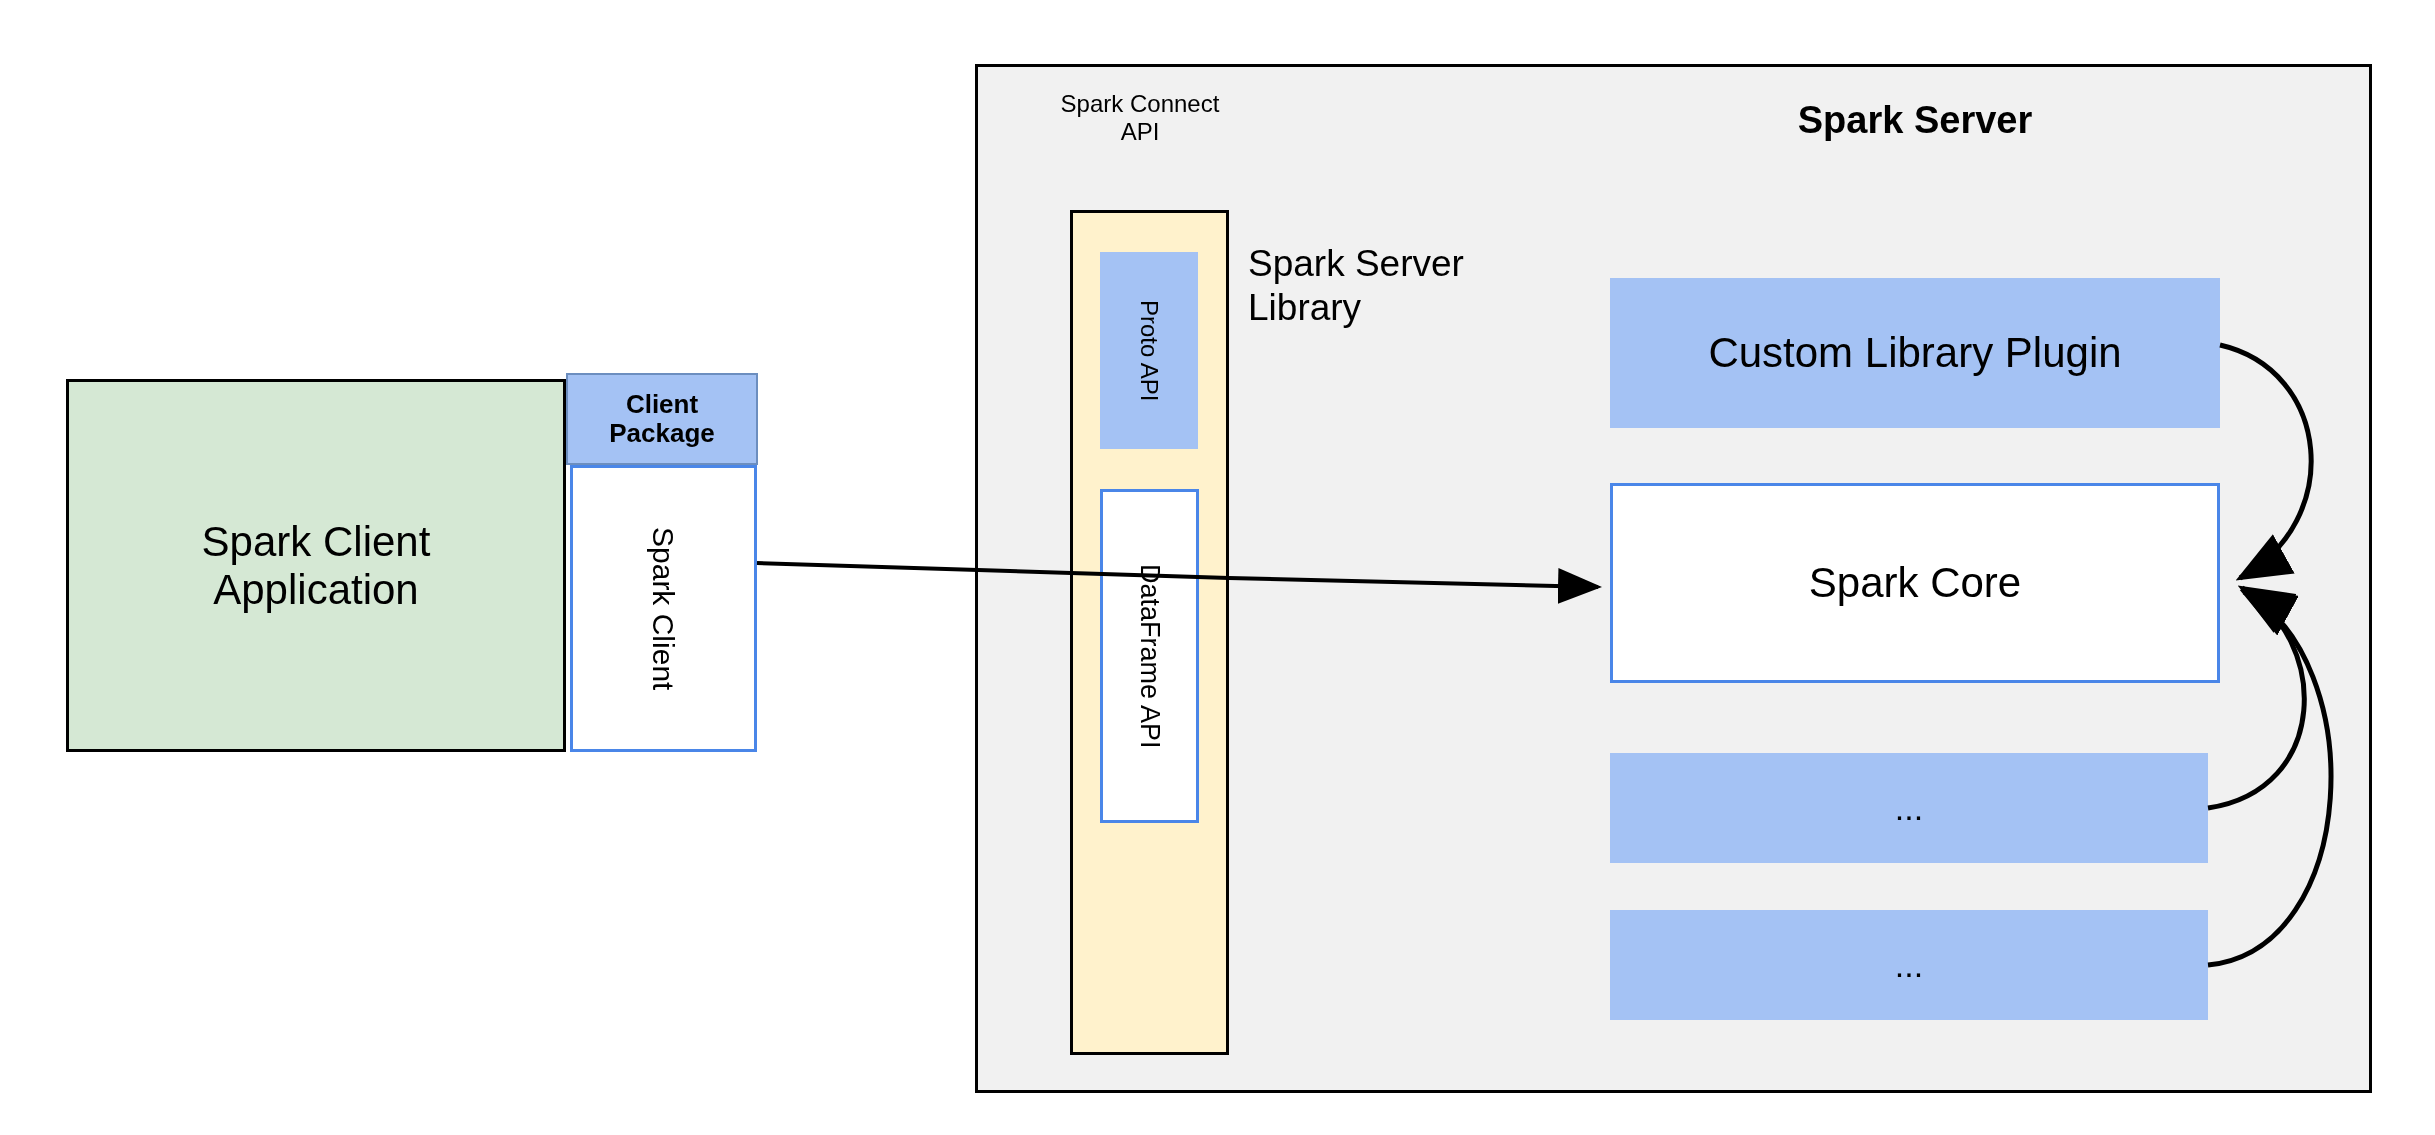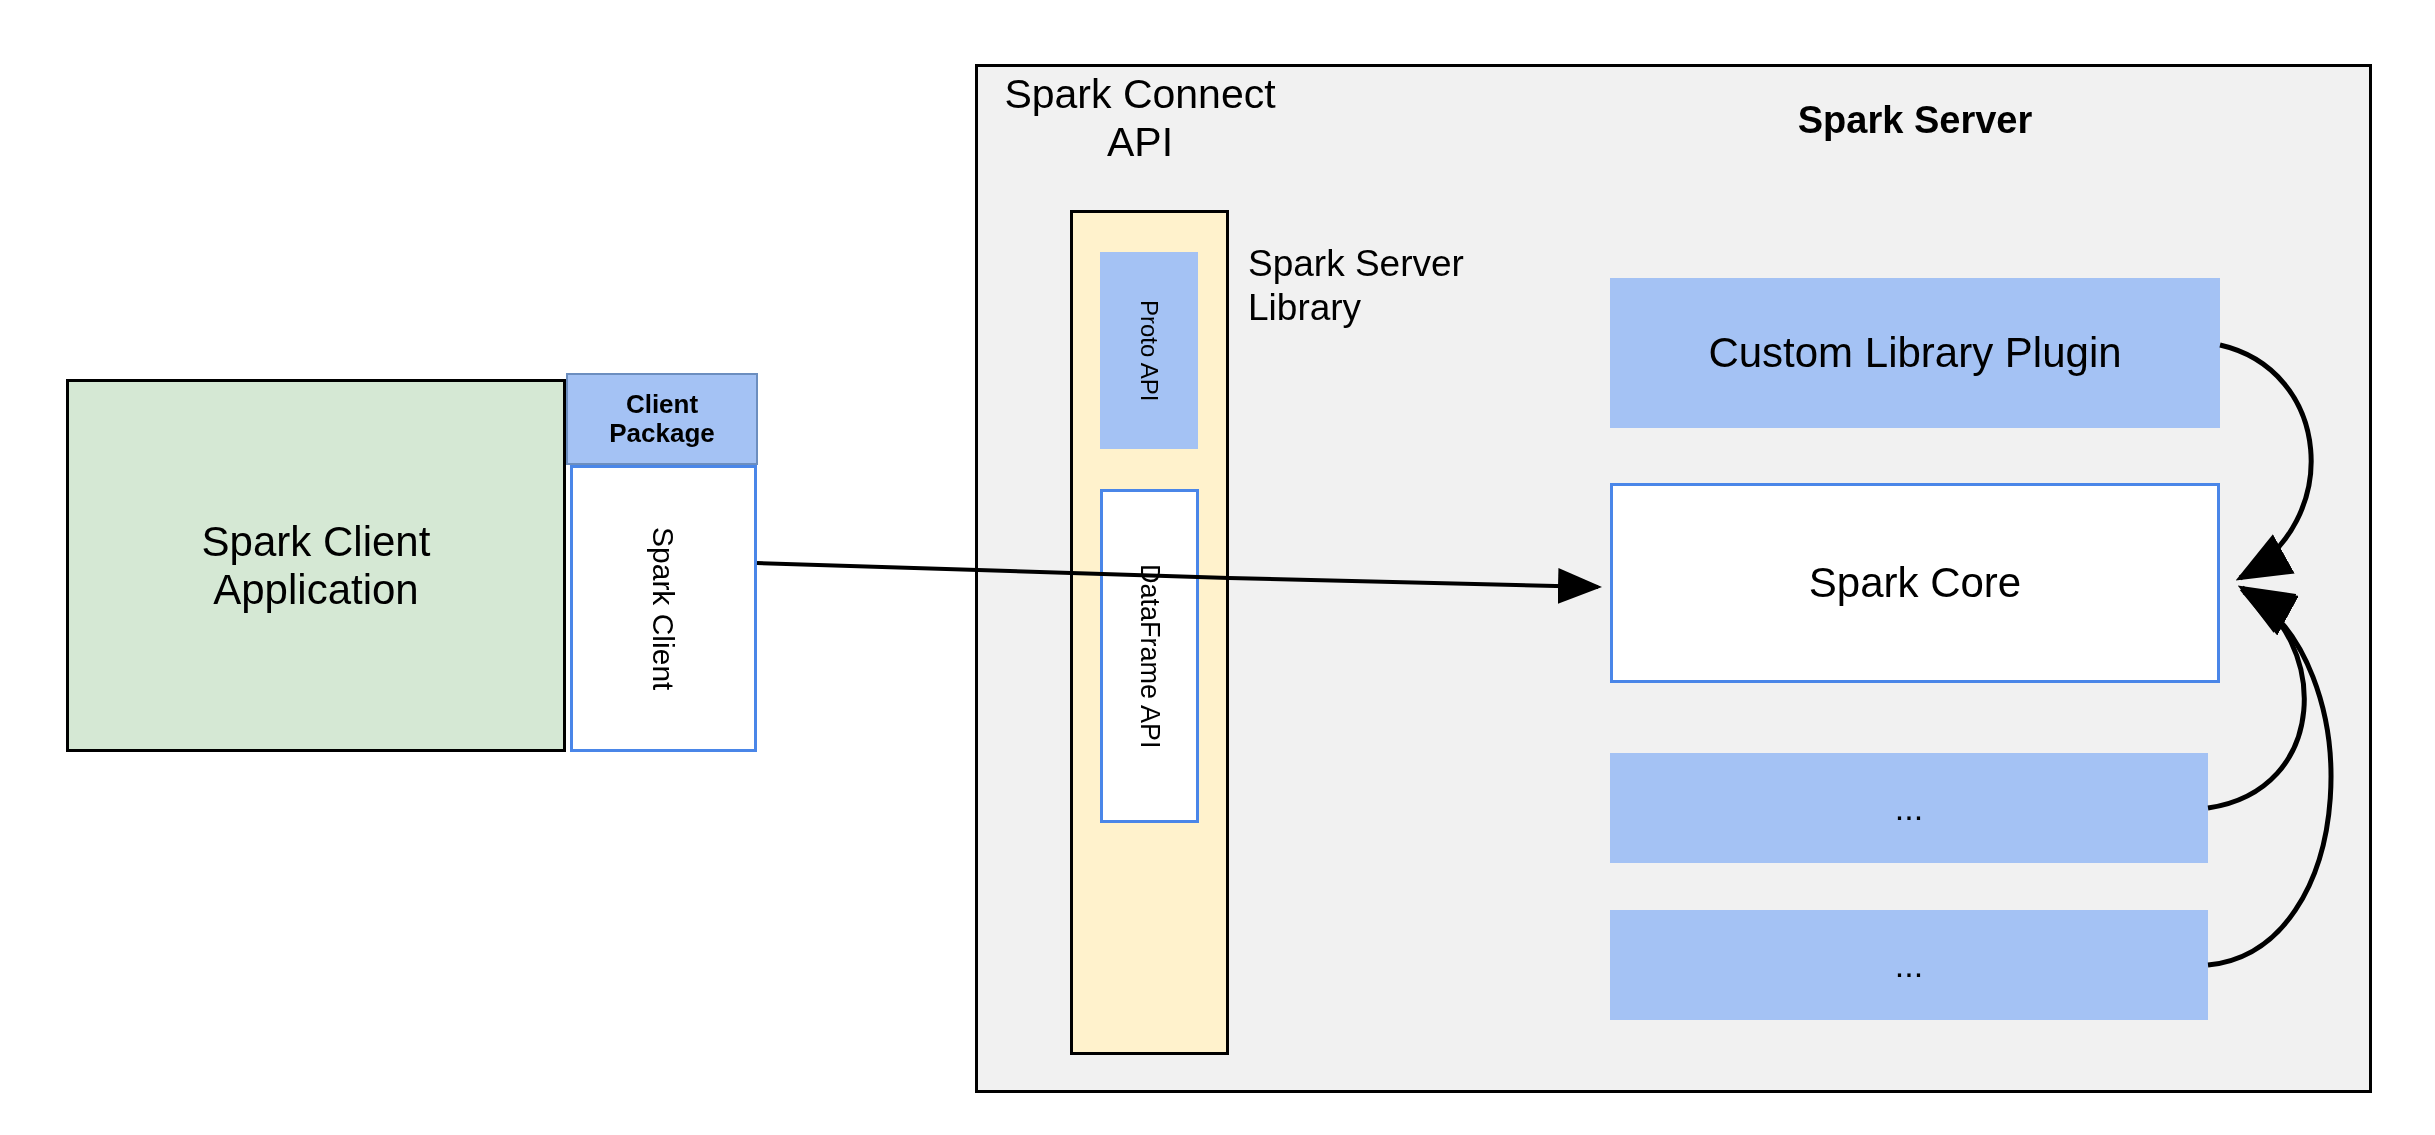--- a/index.html
+++ b/index.html
@@ -90,21 +90,21 @@
     transform: rotate(0deg);
     white-space: nowrap;
   }
 
   
   #spark-connect-api-title {
     left: 1000px;
     top: 68px;
     width: 280px;
     height: 100px;
-    font-size: 41px;
+    font-size: 24px;
   }
 
   
   #connect-column {
     left: 1070px;
     top: 210px;
     width: 159px;
     height: 845px;
     background: #fff2cc;
     border: 3px solid #000000;

